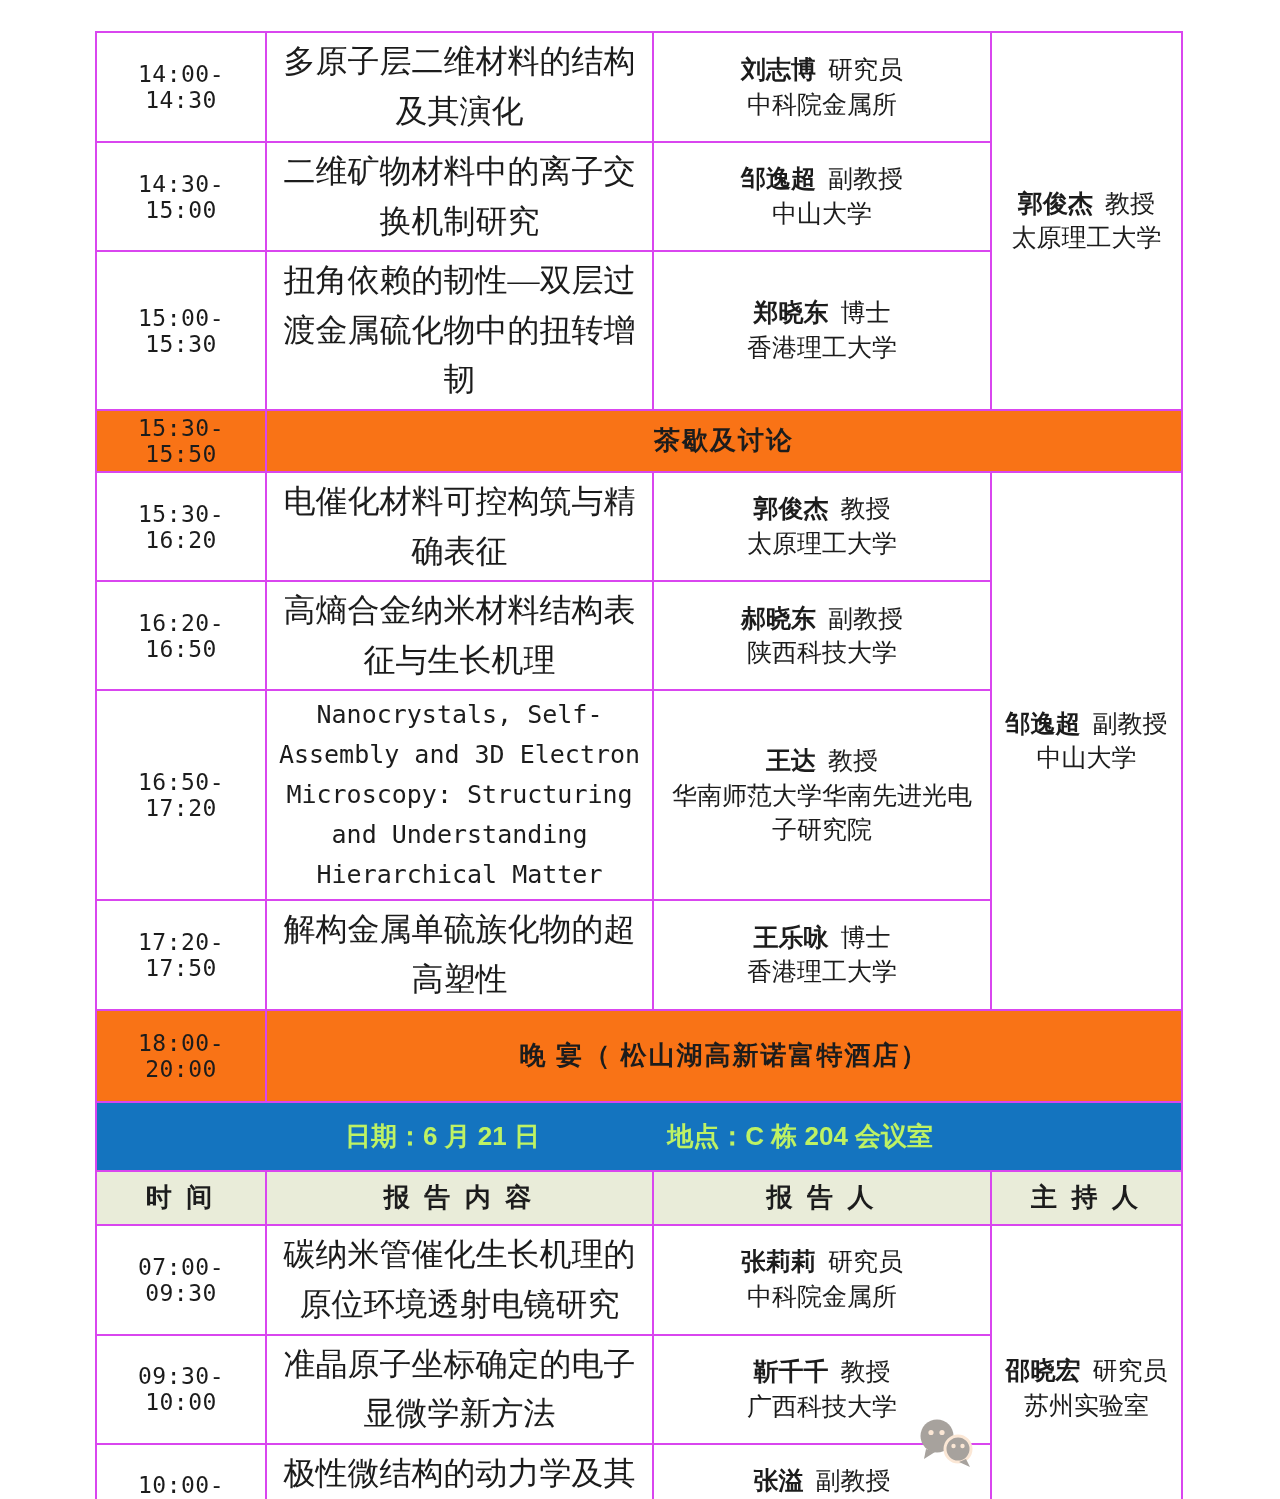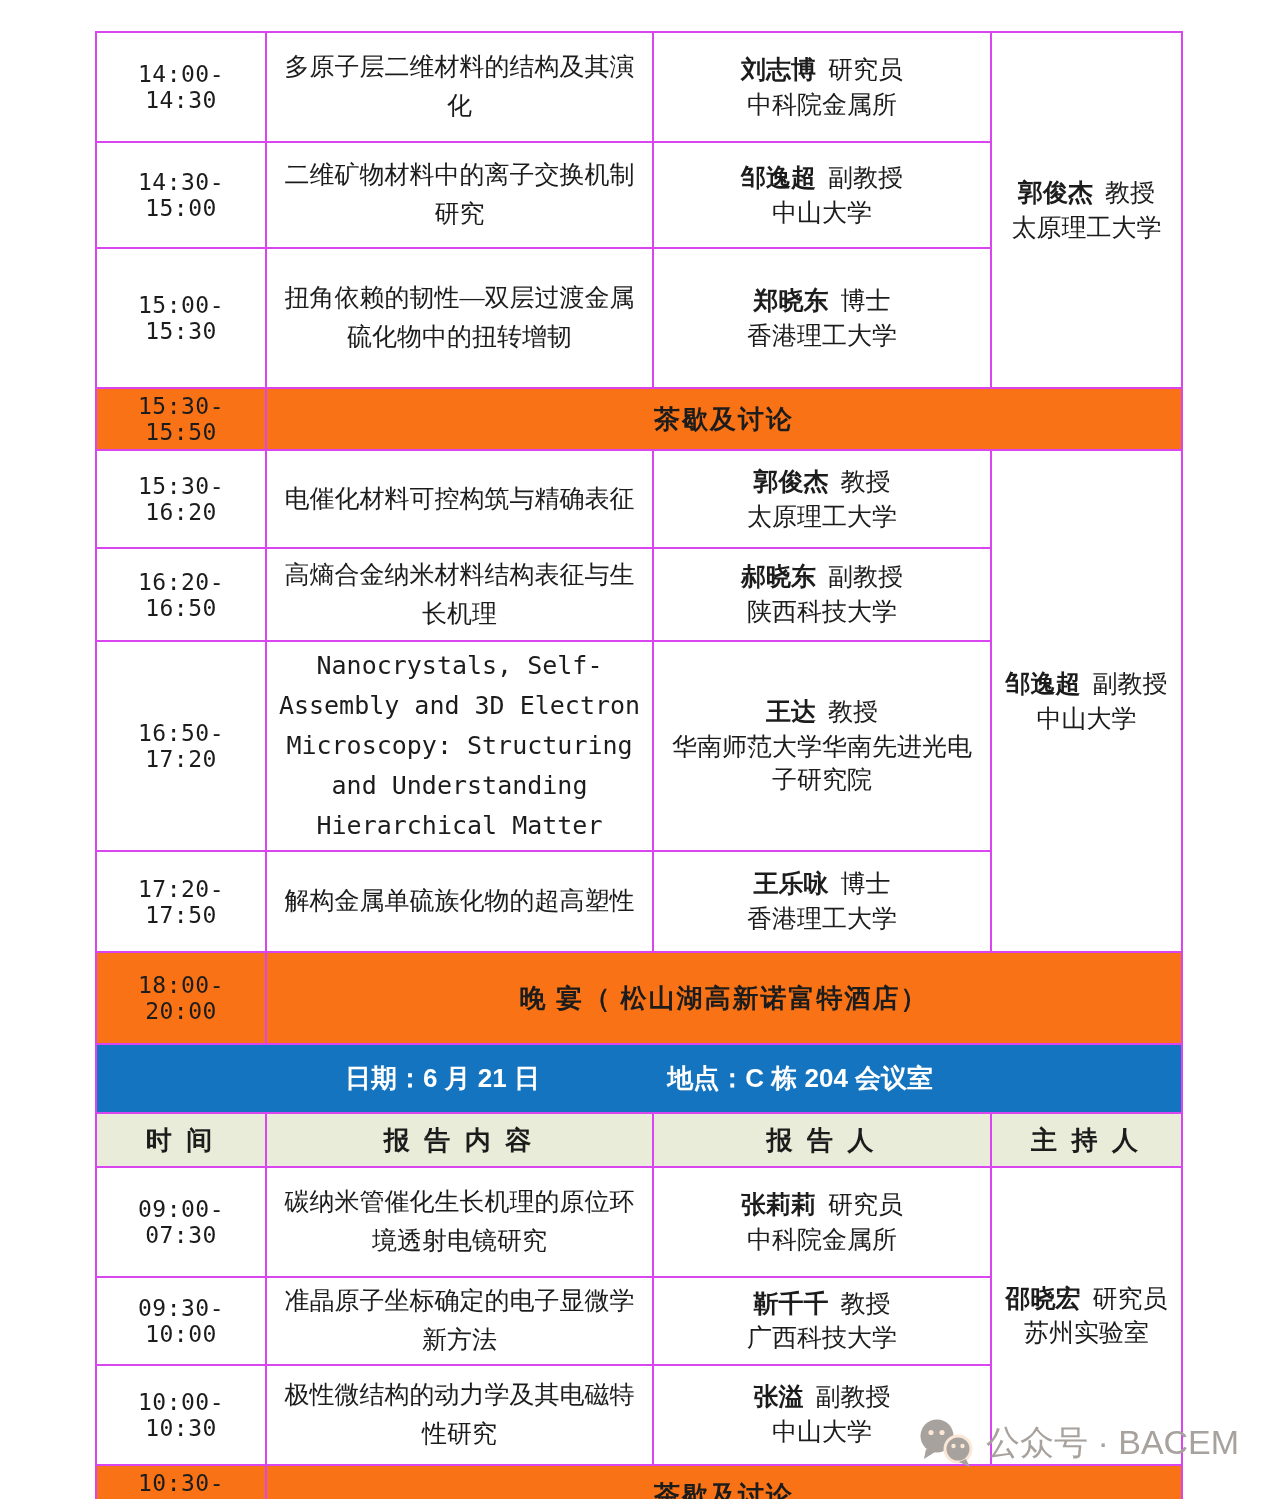--- a/index.html
+++ b/index.html
@@ -1,28 +1,28 @@
 <!DOCTYPE html>
 <html><head>
 <meta charset="utf-8">
 <style>
   html,body{margin:0;padding:0;background:#ffffff;}
   .sheet{position:relative;width:1280px;height:1499px;background:#ffffff;overflow:hidden;
          font-family:"Liberation Serif","DejaVu Serif",serif;color:#1c1c1c;}
   table.sched{position:absolute;left:95px;top:31px;width:1086px;border-collapse:collapse;table-layout:fixed;}
   table.sched td{border:2px solid #d946ef;text-align:center;vertical-align:middle;padding:4px 10px;}
   .tcell{font-family:"DejaVu Sans Mono","Liberation Mono",monospace;font-size:23px;letter-spacing:0.5px;}
-  .topic{font-size:25px;line-height:1.55;padding:4px 24px;}
+  .topic{font-size:32px;line-height:1.55;padding:4px 24px;}
   .topic.latin{font-family:"DejaVu Sans Mono","Liberation Mono",monospace;font-size:25px;line-height:1.6;padding:4px 9px;}
   .ln{line-height:1.35;font-size:25px;}
   .ln + .ln{margin-top:1px;}
   .nm{font-weight:bold;margin-right:12px;}
   .peach{background:#f97316;}
   .spanlbl{font-weight:bold;font-size:26px;letter-spacing:2px;}
-  .bluebar{background:#1474bf;color:#ffffff;font-weight:bold;font-size:26px;
+  .bluebar{background:#1474bf;color:#bef264;font-weight:bold;font-size:26px;
            font-family:"Liberation Sans","DejaVu Sans",sans-serif;}
   .bluebar .seg{display:inline-block;}
   .bluebar .seg + .seg{margin-left:120px;}
   .colhead{background:#e9ecd9;font-weight:bold;font-size:26px;letter-spacing:4px;}
   .watermark{position:absolute;left:916px;top:1418px;display:flex;align-items:center;gap:10px;
              color:#a7a29d;font-family:"Liberation Sans","DejaVu Sans",sans-serif;
              font-size:34px;z-index:5;white-space:nowrap;}
 </style>
 </head>
 <body>
@@ -121,21 +121,21 @@
     </tr>
 
     <tr style="height:54px">
       <td class="colhead">时  间</td>
       <td class="colhead">报 告 内 容</td>
       <td class="colhead">报 告 人</td>
       <td class="colhead">主 持 人</td>
     </tr>
 
     <tr style="height:110px">
-      <td class="tcell">09:00-07:30</td>
+      <td class="tcell">07:00-09:30</td>
       <td class="topic">碳纳米管催化生长机理的原位环境透射电镜研究</td>
       <td>
         <div class="ln"><b class="nm">张莉莉</b><span>研究员</span></div>
         <div class="ln">中科院金属所</div>
       </td>
       <td rowspan="3">
         <div class="ln"><b class="nm">邵晓宏</b><span>研究员</span></div>
         <div class="ln">苏州实验室</div>
       </td>
     </tr>
@@ -167,15 +167,14 @@
     <svg width="60" height="50" viewBox="0 0 60 50">
       <circle cx="21" cy="18" r="16.5" fill="#a7a29d"></circle>
       <polygon points="10,31 8,41 19,34" fill="#a7a29d"></polygon>
       <circle cx="15" cy="14.5" r="2.6" fill="#fbe7d5"></circle>
       <circle cx="26" cy="14.5" r="2.6" fill="#fbe7d5"></circle>
       <circle cx="42" cy="31" r="13" fill="#a7a29d" stroke="#fbe7d5" stroke-width="3"></circle>
       <polygon points="50,41 54,49 43,44" fill="#a7a29d"></polygon>
       <circle cx="37.5" cy="28" r="2.2" fill="#fbe7d5"></circle>
       <circle cx="46.5" cy="28" r="2.2" fill="#fbe7d5"></circle>
     </svg>
-    <span>公众号 · BACEM</span>
   </div>
 </div>
 
 </body></html>

